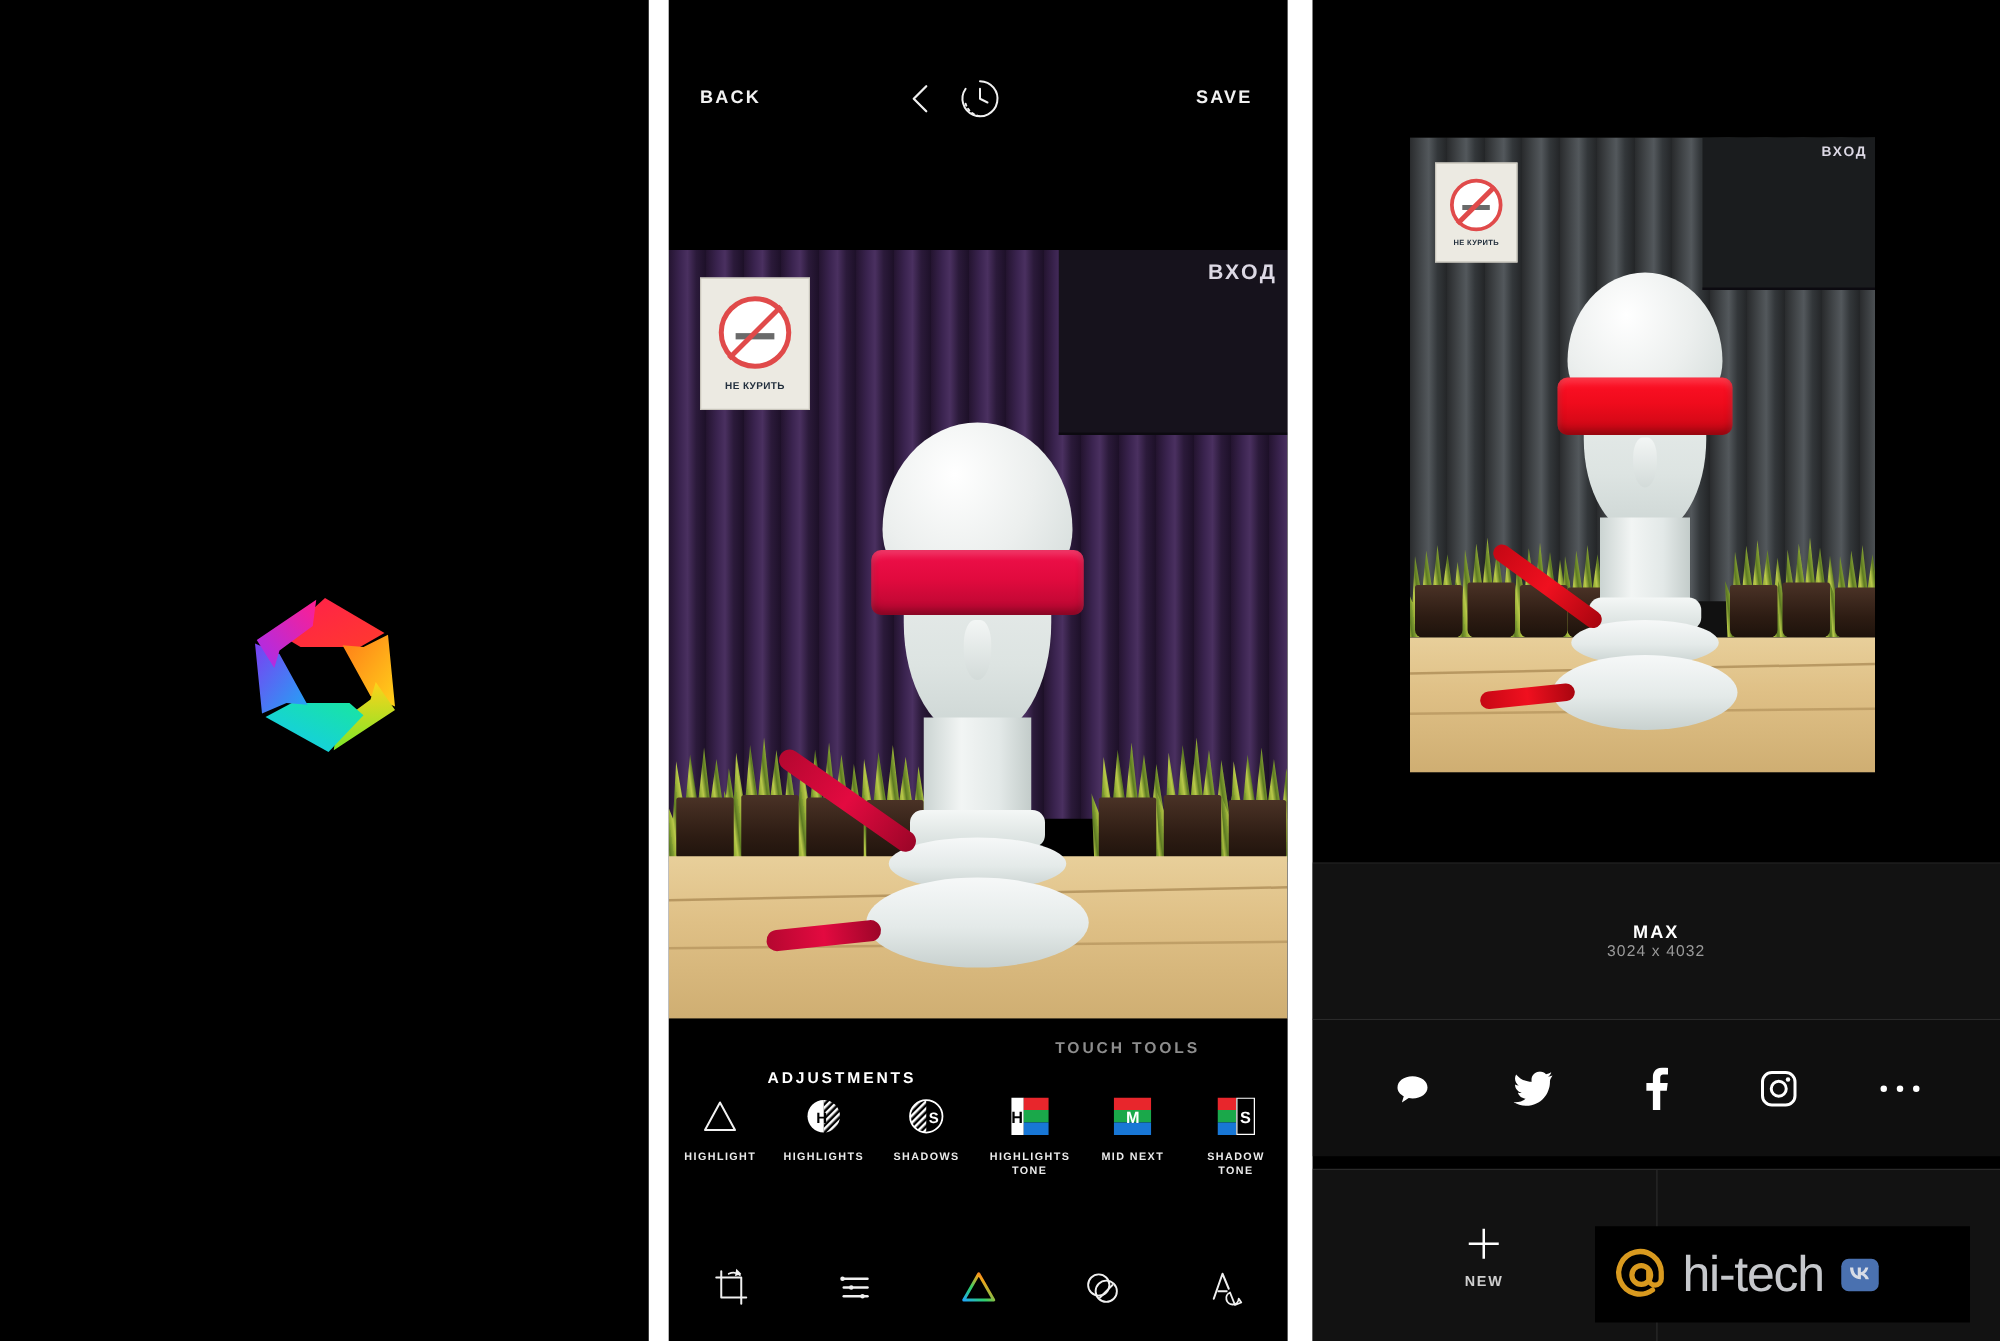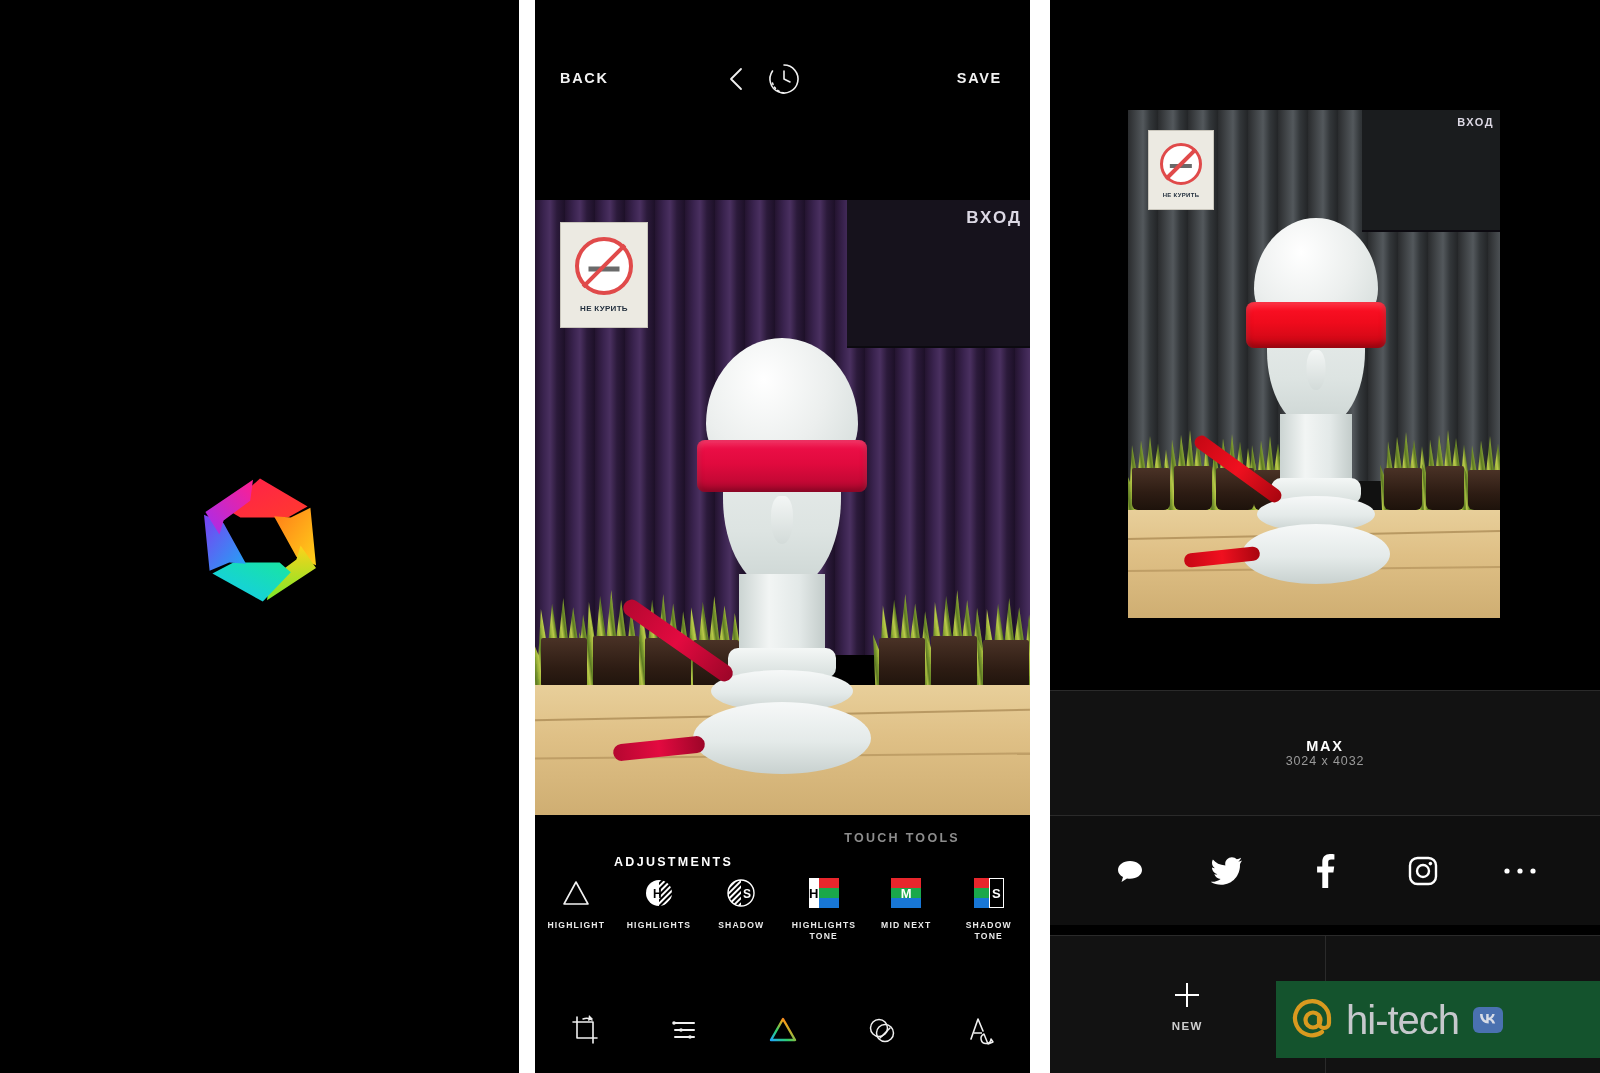--- a/index.html
+++ b/index.html
@@ -297,22 +297,22 @@
     flex: 1 1 0; background: #121212;
     display: flex; flex-direction: column;
     align-items: center; justify-content: center; gap: 8px;
   }
   .bcell + .bcell { border-left: 1px solid #2a2a2a; }
   .blabel { color: #cfcfcf; font-size: 11.5px; letter-spacing: 1.4px; font-weight: 600; }
 
   
   .watermark {
     position: absolute; left: 1276px; top: 981px;
-    width: 324px; height: 77px;
-    background: #14532d;
+    width: 300px; height: 77px;
+    background: #000000;
     display: flex; align-items: center; gap: 10px;
     padding: 0 14px;
   }
   .wm-at { width: 46px; height: 46px; flex: 0 0 auto; }
   .wm-text {
     color: #c6c8cc; font-size: 40px; font-weight: 400; letter-spacing: -1px;
     line-height: 1;
   }
   .wm-vk {
     width: 30px; height: 26px; border-radius: 6px; background: #4a71b0;
@@ -486,21 +486,21 @@
                   </clipPath>
                 <clipPath id="rh2">
                     <rect x="18" y="0" width="18" height="36"></rect>
                   </clipPath>
               </defs>
               <circle cx="18" cy="18" r="13" fill="url(#hatchB)" clip-path="url(#lh2)"></circle>
               <circle cx="18" cy="18" r="13" fill="none" stroke="#ffffff" stroke-width="1.4"></circle>
               <text x="20" y="23" font-family="Liberation Sans, sans-serif" font-size="12" font-weight="700" fill="#ffffff">S</text>
             </svg>
           </span>
-          <span class="tool-lbl">SHADOW</span>
+          <span class="tool-lbl">SHADOWS</span>
         </div>
 
         <div class="tool">
           <span class="tool-ico" style="display:flex;align-items:center;justify-content:center;">
             <span class="sw">
               <span class="letter" style="background:#ffffff;color:#000;">H</span>
               <span class="bars">
                 <span class="bar" style="background:#e8262c;"></span>
                 <span class="bar" style="background:#1aa84a;"></span>
                 <span class="bar" style="background:#1877d6;"></span>

